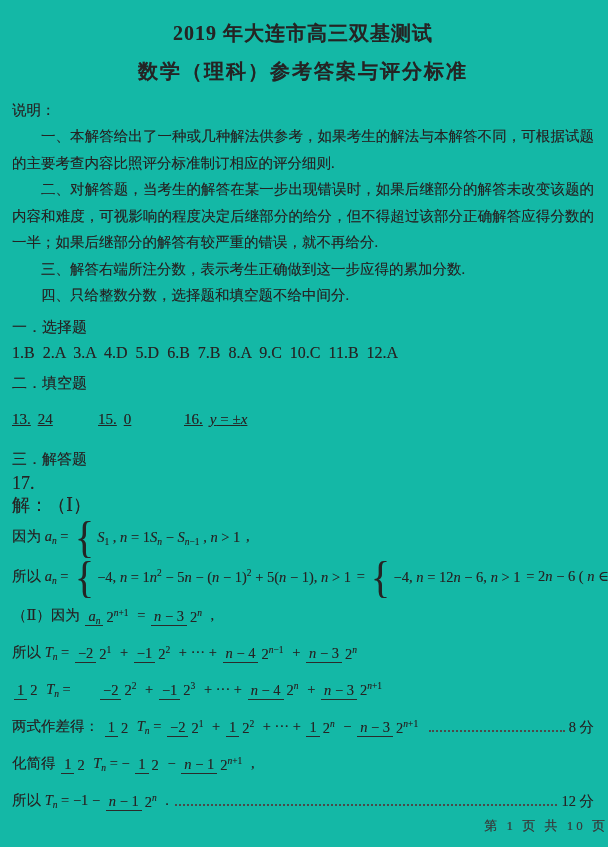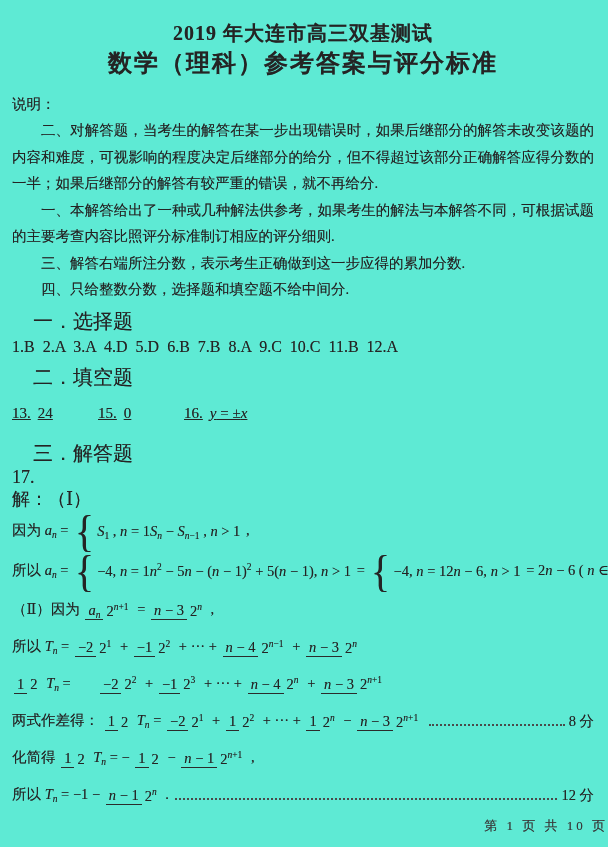--- a/index.html
+++ b/index.html
@@ -1,27 +1,27 @@
 <!DOCTYPE html>
 <html><head>
 <meta charset="utf-8">
 <style>
   html,body{margin:0;padding:0;background:#ffffff;}
   .page{
     width:608px;height:847px;position:relative;box-sizing:border-box;
-    background:#5eead4;color:#242424;overflow:hidden;
+    background:#14b8a6;color:#242424;overflow:hidden;
     padding:14px 14px 0 12px;
     font-family:"Liberation Serif","DejaVu Serif",serif;
     text-shadow:0 0 .5px rgba(50,50,50,.55);
   }
   .title1{text-align:center;font-size:20px;font-weight:bold;margin-top:6px;letter-spacing:1px;}
-  .title2{text-align:center;font-size:24px;font-weight:bold;letter-spacing:2px;}
+  .title2{text-align:center;font-size:20px;font-weight:bold;margin-top:11px;letter-spacing:2px;}
   .notes-heading{font-size:14.5px;margin-top:12px;line-height:26px;}
   .note{font-size:14.5px;line-height:26.5px;margin:0;text-indent:2em;text-align:justify;}
-  .sec-heading{font-size:20px;margin-top:5px;line-height:26px;margin-left:21px;}
+  .sec-heading{font-size:15px;margin-top:5px;line-height:26px;}
   .choice-answers{font-size:16px;line-height:24px;white-space:pre;margin-top:1px;}
   .blank-answers{display:flex;font-size:15px;margin-top:10px;line-height:26px;text-decoration:underline;}
   .blank-item{display:inline-flex;width:86px;}
   .blank-item:last-child{width:auto;}
   .blabel{margin-right:7px;}
   .plain{font-size:18px;line-height:22px;}
   .mline{display:flex;align-items:center;font-size:14.5px;margin:3px 0;min-height:34px;}
   .mcontent{flex:0 0 auto;}
   .leader{flex:1 1 auto;height:0;border-bottom:2px dotted #4a4a4a;margin:8px 4px 0 6px;align-self:center;}
   .score{flex:0 0 auto;white-space:nowrap;}
@@ -41,22 +41,22 @@
 </head>
 <body>
 
 <div class="page">
 
   <div class="title1">2019 年大连市高三双基测试</div>
   <div class="title2">数学（理科）参考答案与评分标准</div>
 
   <div>
     <div class="notes-heading">说明：</div>
+    <p class="note">一、本解答给出了一种或几种解法供参考，如果考生的解法与本解答不同，可根据试题的主要考查内容比照评分标准制订相应的评分细则.</p>
     <p class="note">二、对解答题，当考生的解答在某一步出现错误时，如果后继部分的解答未改变该题的内容和难度，可视影响的程度决定后继部分的给分，但不得超过该部分正确解答应得分数的一半；如果后继部分的解答有较严重的错误，就不再给分.</p>
-    <p class="note">一、本解答给出了一种或几种解法供参考，如果考生的解法与本解答不同，可根据试题的主要考查内容比照评分标准制订相应的评分细则.</p>
     <p class="note">三、解答右端所注分数，表示考生正确做到这一步应得的累加分数.</p>
     <p class="note">四、只给整数分数，选择题和填空题不给中间分.</p>
   </div>
 
   <div class="sec-heading">一．选择题</div>
   <div class="choice-answers">1.B  2.A  3.A  4.D  5.D  6.B  7.B  8.A  9.C  10.C  11.B  12.A</div>
 
   <div class="sec-heading">二．填空题</div>
   <div class="blank-answers">
     <span class="blank-item">

